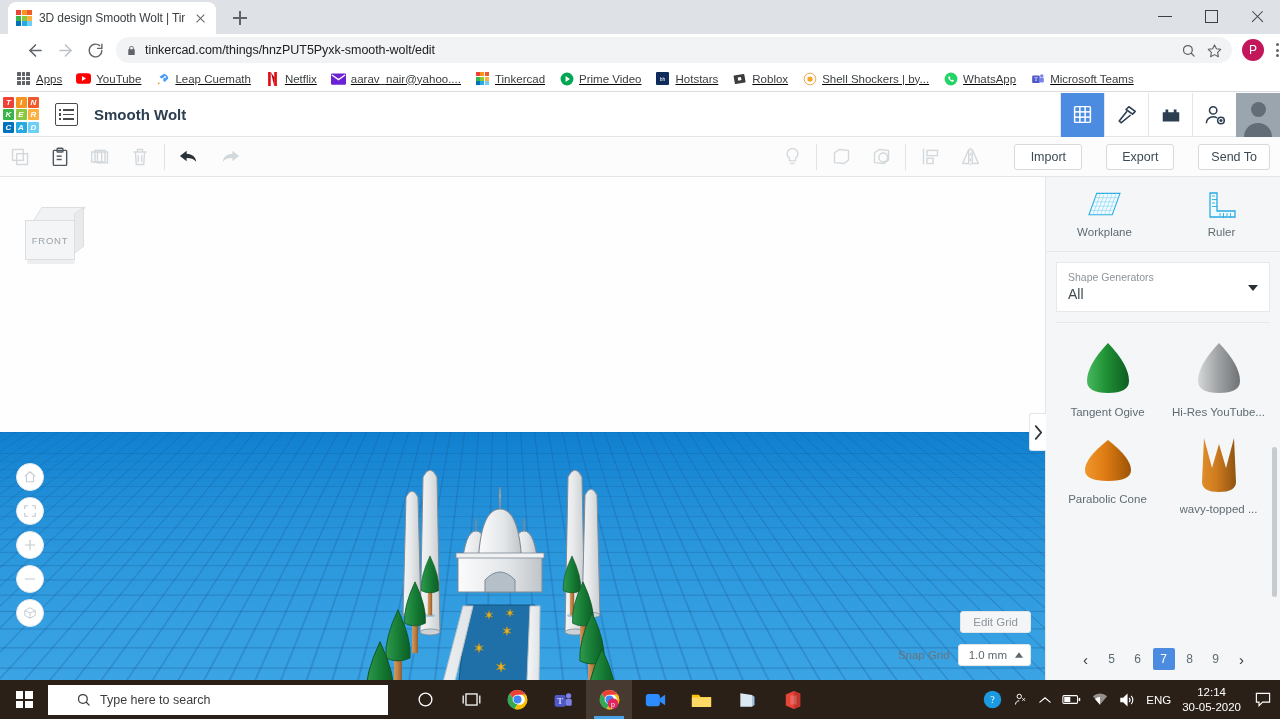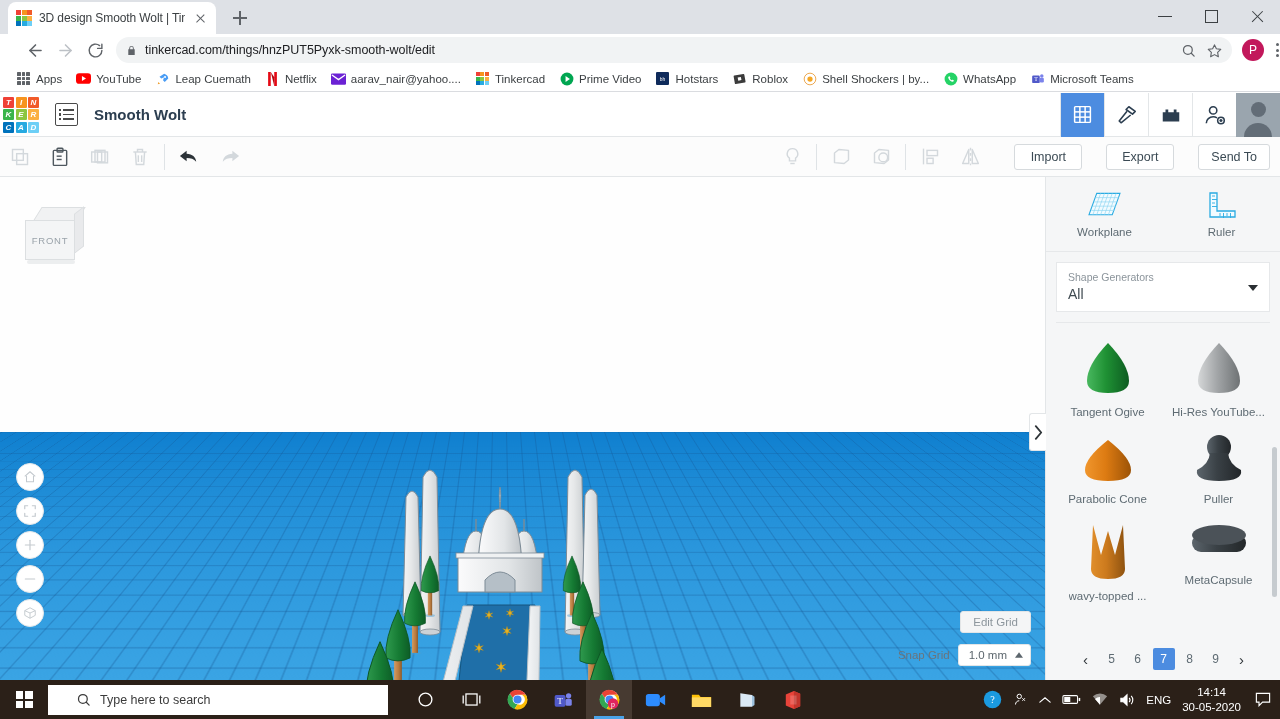--- a/index.html
+++ b/index.html
@@ -88,20 +88,21 @@
     margin-left: 4px; flex:0 0 22px; cursor:pointer;
   }
   .kebab { width: 22px; height:26px; display:flex; flex-direction:column; align-items:center; justify-content:center; gap:2.5px; cursor:pointer; margin-left:2px;}
   .kebab span { width:3px; height:3px; border-radius:50%; background:#5f6368; display:block; }
 
   
   .bookmarks {
     position:absolute; top:66px; left:0; width:1280px; height:26px;
     background:#fff; display:flex; align-items:center; padding-left:10px; gap:2px;
     border-bottom: 1px solid #dadce0;
+    text-decoration: underline;
   }
   .bm {
     display:flex; align-items:center; gap:5px; padding: 2px 6px; cursor:pointer;
     font-size:11.5px; color:#3c4043; white-space:nowrap; border-radius:3px;
   }
   .bm-ico { width:15px; height:15px; flex:0 0 15px; display:flex; align-items:center; justify-content:center; }
   .apps-grid {
     width:13px; height:13px; display:grid; grid-template-columns:repeat(3,1fr);
     grid-template-rows:repeat(3,1fr); gap:1.2px;
   }
@@ -928,60 +929,32 @@
                 <stop offset="0%" stop-color="#f0962d"></stop>
                 <stop offset="45%" stop-color="#dd7b12"></stop>
                 <stop offset="100%" stop-color="#9c5307"></stop>
               </linearGradient>
             </defs>
           <path d="M31 6 Q54 24 54 36 Q54 47 31 47 Q8 47 8 36 Q8 24 31 6Z" fill="url(#g3)"></path>
         </svg>
         <span class="rp-item-lbl">Parabolic Cone</span>
       </div>
       <div class="rp-item">
-        <svg width="62" height="52" viewBox="0 0 62 52">
-          <defs>
-              <linearGradient id="g4" x1="0" y1="0" x2="1" y2="0">
-                <stop offset="0%" stop-color="#5c656c"></stop>
-                <stop offset="45%" stop-color="#3a4146"></stop>
-                <stop offset="100%" stop-color="#222629"></stop>
-              </linearGradient>
-            </defs>
-          <ellipse cx="31" cy="13" rx="12" ry="12" fill="url(#g4)"></ellipse>
-          <path d="M22 19 Q21 30 9 36 Q7 47 31 47 Q55 47 53 36 Q41 30 40 19Z" fill="url(#g4)"></path>
-        </svg>
-        <span class="rp-item-lbl">Puller</span>
-      </div>
-      <div class="rp-item">
         <svg width="58" height="62" viewBox="0 0 58 62">
           <defs>
               <linearGradient id="g5" x1="0" y1="0" x2="1" y2="0">
                 <stop offset="0%" stop-color="#e08e2b"></stop>
                 <stop offset="45%" stop-color="#cc7a1d"></stop>
                 <stop offset="100%" stop-color="#8f5310"></stop>
               </linearGradient>
             </defs>
           <path d="M14 4 L22 34 L29 10 L36 34 L44 4 L46 48 Q46 58 29 58 Q12 58 12 48Z" fill="url(#g5)"></path>
         </svg>
         <span class="rp-item-lbl">wavy-topped ...</span>
       </div>
-      <div class="rp-item">
-        <svg width="62" height="46" viewBox="0 0 62 46">
-          <defs>
-              <linearGradient id="g6" x1="0" y1="0" x2="1" y2="0">
-                <stop offset="0%" stop-color="#5c656c"></stop>
-                <stop offset="45%" stop-color="#3a4146"></stop>
-                <stop offset="100%" stop-color="#232729"></stop>
-              </linearGradient>
-            </defs>
-          <rect x="4" y="13" width="54" height="18" rx="9" fill="url(#g6)"></rect>
-          <ellipse cx="31" cy="14" rx="27" ry="10" fill="#4b5258"></ellipse>
-        </svg>
-        <span class="rp-item-lbl">MetaCapsule</span>
-      </div>
     </div>
 
     <div class="rp-scroll"></div>
 
     <div class="rp-pager">
       <div class="pg arrow">‹</div>
       <div class="pg">5</div>
       <div class="pg">6</div>
       <div class="pg active">7</div>
       <div class="pg">8</div>
@@ -1109,21 +1082,21 @@
       </span>
       <span class="tray-ico">
         <svg width="16" height="14" viewBox="0 0 18 16" fill="none" stroke="#fff" stroke-width="1.3">
             <path d="M2 6h3l4-4v12l-4-4H2z" fill="#fff"></path>
             <path d="M11.5 5.5a4 4 0 0 1 0 5"></path>
             <path d="M13.8 3.3a7 7 0 0 1 0 9.4"></path>
           </svg>
       </span>
       <span class="tray-lang">ENG</span>
       <span class="tray-clock">
-        <div>14:14</div>
+        <div>12:14</div>
         <div>30-05-2020</div>
       </span>
       <span class="tray-notif">
         <svg width="16" height="15" viewBox="0 0 18 17" fill="none" stroke="#fff" stroke-width="1.3">
             <path d="M1.5 1.5h15v10h-8l-4 4v-4h-3z"></path>
           </svg>
       </span>
     </div>
   </div>
 

